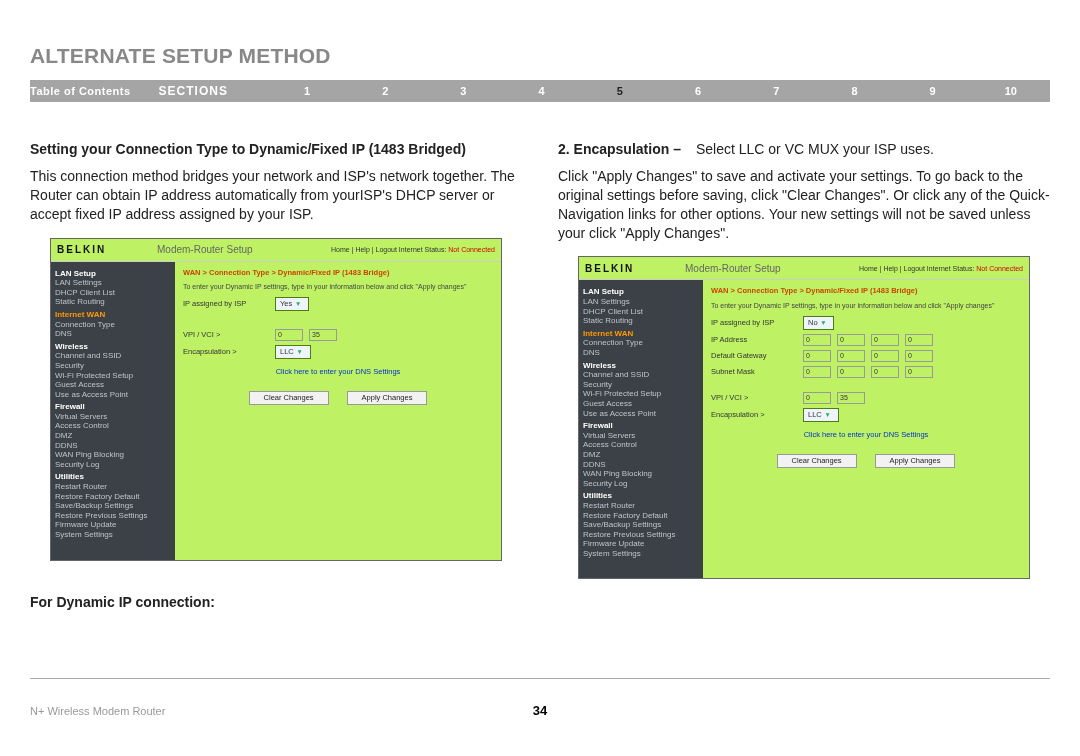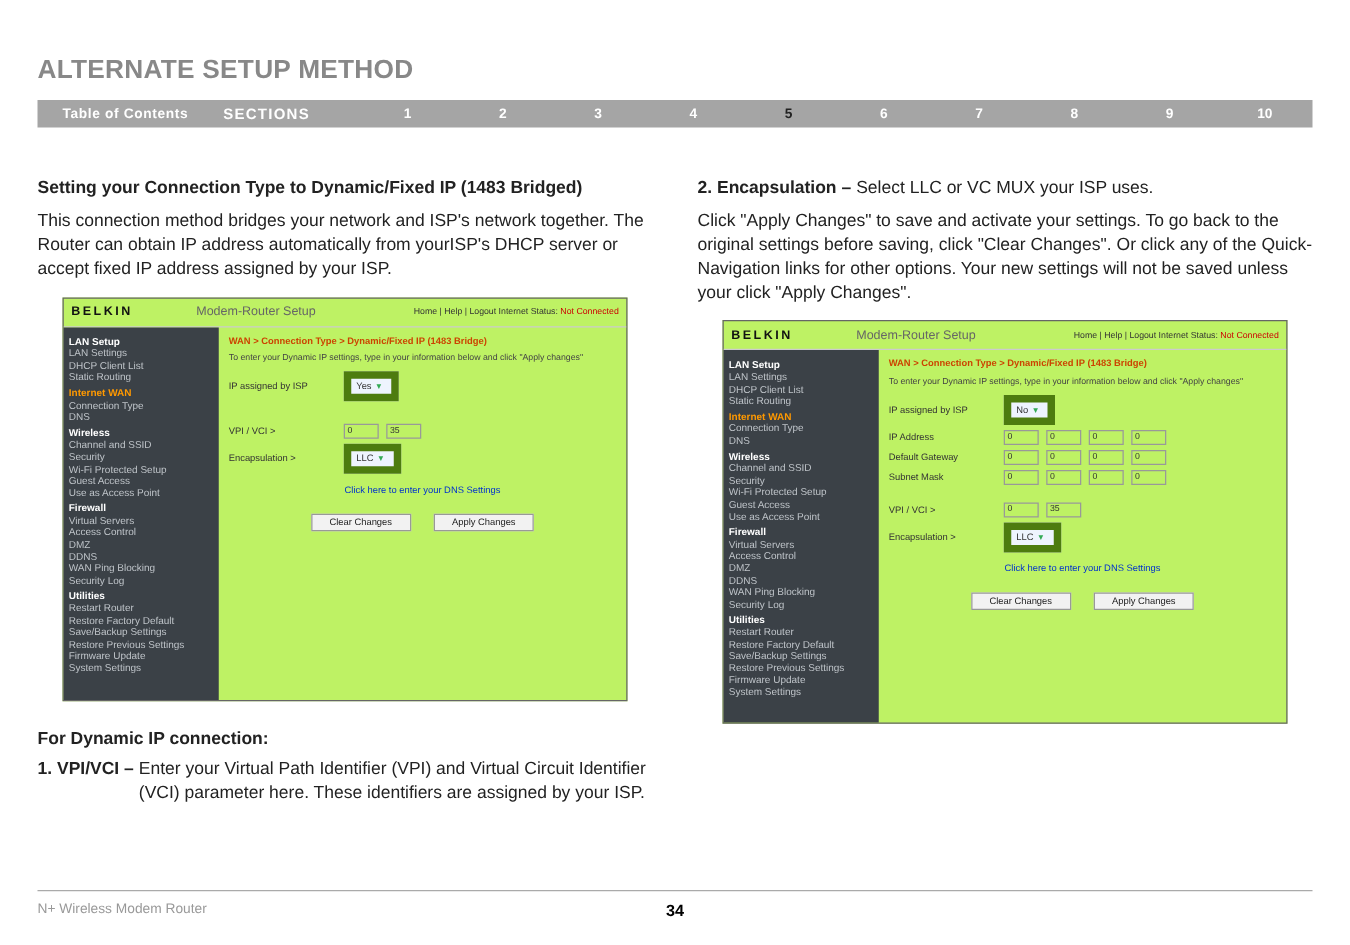--- a/index.html
+++ b/index.html
@@ -1,54 +1,54 @@
 <!DOCTYPE html>
 <html><head>
 <meta charset="utf-8">
 <style>
   html,body{margin:0;padding:0;background:#fff;}
   body{width:1080px;height:756px;position:relative;font-family:Arial,Helvetica,sans-serif;color:#222;}
   .page{position:absolute;left:30px;top:0;right:30px;bottom:0;}
   .page-title{font-weight:bold;font-size:21px;letter-spacing:0.2px;color:#888;margin-top:44px;}
   .nav-bar{background:#a5a5a5;height:22px;display:flex;align-items:center;margin-top:12px;font-size:11px;}
-  .nav-toc{color:#fff;font-weight:bold;padding-left:20px;letter-spacing:0.5px;}
+  .nav-toc{color:#fff;font-weight:bold;padding-left:0;letter-spacing:0.5px;}
   .nav-sections{color:#fff;font-weight:bold;margin-left:28px;letter-spacing:1px;font-size:12px;}
   .nav-nums{display:flex;flex:1;margin-left:40px;align-items:center;}
   .nav-num{flex:1;text-align:center;color:#fff;font-weight:bold;font-size:11px;}
   .nav-num.active{color:#222;}
   .columns{display:flex;gap:36px;margin-top:38px;}
   .col{flex:1;font-size:14px;line-height:1.35;}
   .para{margin:8px 0 14px 0;}
-  .sub-h{font-weight:bold;margin-top:20px;margin-bottom:6px;font-size:14px;}
+  .sub-h{font-weight:bold;margin-top:32px;margin-bottom:6px;font-size:14px;}
   .shot-wrap{display:flex;justify-content:center;margin:12px 0;}
   .shot{border:1px solid #666;width:450px;background:#bef264;font-size:8px;}
   .shot-hdr{display:flex;align-items:center;border-bottom:1px solid #ccc;height:22px;padding:0 6px;}
   .shot-logo{font-weight:bold;letter-spacing:2px;font-size:10px;color:#111;width:100px;}
   .shot-title{color:#666;font-size:10px;}
   .shot-status{margin-left:auto;font-size:7px;color:#333;}
   .shot-status .nc{color:#c00;}
   .shot-body{display:flex;min-height:235px;}
   .shot-side{width:100px;background:#3b4147;color:#dcdcdc;padding:4px 20px 20px 4px;line-height:1.2;}
   .shot-side .hd{color:#fff;font-weight:bold;margin-top:3px;}
   .shot-side .it{color:#bfc4c9;margin-left:0;}
   .shot-main{flex:1;padding:6px 8px;}
   .bc{color:#c40;font-weight:bold;font-size:7.5px;margin-bottom:4px;}
   .note{font-size:7px;color:#444;margin-bottom:6px;}
   .fr{display:flex;align-items:center;gap:6px;margin:4px 0;font-size:7.5px;color:#333;}
   .lbl{width:86px;}
-  .sel{border:6px solid #4d7c0f;background:#eef4fe;padding:0 8px 0 4px;font-size:7.5px;display:inline-flex;align-items:center;height:12px;}
+  .sel{border:1px solid #4d7c0f;background:#eef4fe;padding:0 8px 0 4px;font-size:7.5px;display:inline-flex;align-items:center;height:12px;}
   .sel::after{content:"▾";margin-left:4px;color:#3a5;}
   .ip-cell{border:1px solid #999;width:22px;height:10px;font-size:7px;padding:0 2px;display:inline-flex;align-items:center;}
   .link{color:#03c;font-size:7.5px;margin-top:8px;text-align:center;}
   .btns{display:flex;justify-content:center;gap:18px;margin-top:14px;margin-bottom:6px;}
   .btn{border:1px solid #999;background:#f2f2f2;font-size:7.5px;padding:1px 14px;}
-  .footer{position:absolute;bottom:20px;left:30px;right:30px;border-top:1px solid #aaa;display:flex;justify-content:center;padding-top:8px;}
+  .footer{position:absolute;bottom:38px;left:30px;right:30px;border-top:1px solid #aaa;display:flex;align-items:center;justify-content:center;padding-top:24px;}
   .footer-txt{position:absolute;left:0;color:#999;font-size:11px;}
   .footer-pg{font-weight:bold;font-size:13px;color:#000;}
-  .ol-item{display:flex;gap:4px;margin-left:0;}
+  .ol-item{display:flex;gap:15px;margin-left:0;}
   .ol-num{font-weight:bold;white-space:nowrap;}
 </style>
 </head>
 <body>
 
 <div class="page">
   <div class="page-title">ALTERNATE SETUP METHOD</div>
 
   <div class="nav-bar">
     <span class="nav-toc">Table of Contents</span>
@@ -134,24 +134,20 @@
               <div class="btns">
                 <span class="btn">Clear Changes</span>
                 <span class="btn">Apply Changes</span>
               </div>
             </div>
           </div>
         </div>
       </div>
 
       <div class="sub-h">For Dynamic IP connection:</div>
-      <div class="ol-item">
-        <span class="ol-num">1. VPI/VCI –</span>
-        <span>Enter your Virtual Path Identifier (VPI) and Virtual Circuit Identifier (VCI) parameter here. These identifiers are assigned by your ISP.</span>
-      </div>
     </div>
 
     <div class="col">
       <div class="ol-item" style="margin-top:0;">
         <span class="ol-num">2. Encapsulation –</span>
         <span>Select LLC or VC MUX your ISP uses.</span>
       </div>
       <div class="para">Click "Apply Changes" to save and activate your settings. To go back to the original settings before saving, click "Clear Changes". Or click any of the Quick-Navigation links for other options. Your new settings will not be saved unless your click "Apply Changes".</div>
 
       <div class="shot-wrap">

